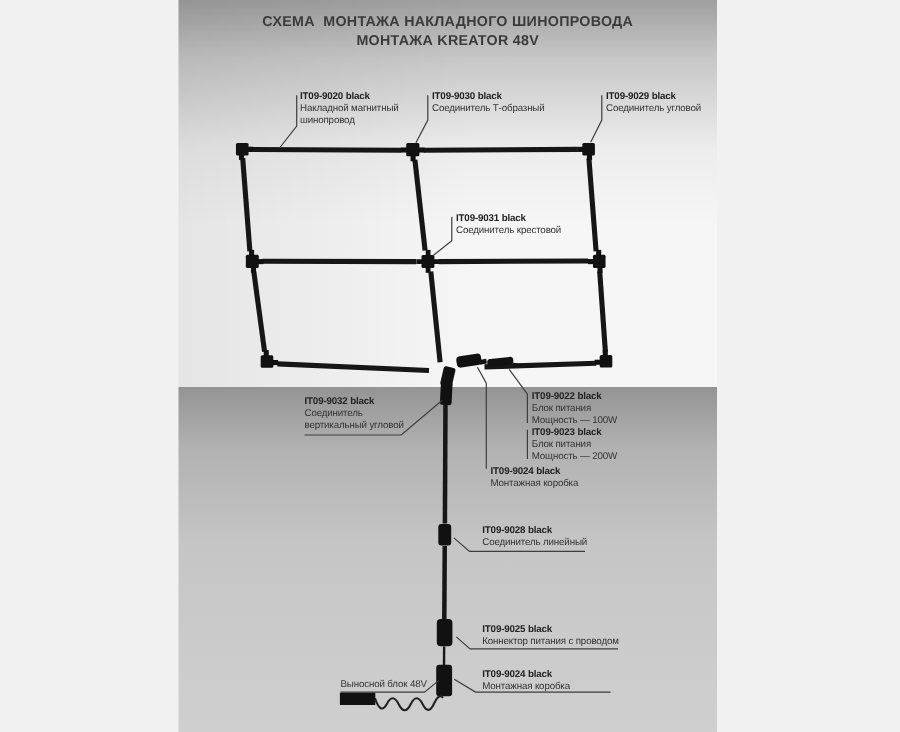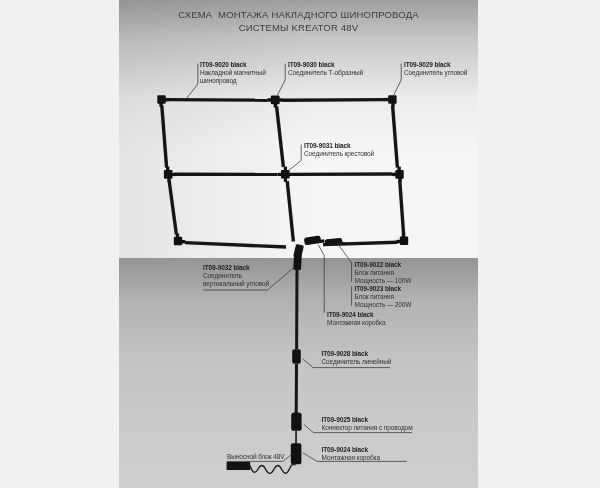--- a/index.html
+++ b/index.html
@@ -14,40 +14,40 @@
     background:
       linear-gradient(to right, rgba(0,0,0,0.07), rgba(0,0,0,0) 55%),
       linear-gradient(to bottom, #9f9f9f 0%, #c7c7c7 15%, #ececec 38%, #f6f6f6 58%, #f6f6f6 100%);
   }
   .bg-lower{
     position:absolute;left:0;top:258px;width:100%;height:230px;
     background:linear-gradient(to bottom, #949494 0%, #b2b2b2 18%, #c5c5c5 45%, #cbcbcb 75%, #cfcfcf 100%);
   }
   .title{
     position:absolute;left:119px;top:8px;width:359px;
-    text-align:center;font-size:9.5px;font-weight:normal;color:#3a3a3a;
+    text-align:center;font-size:9.5px;font-weight:bold;color:#3a3a3a;
     line-height:13px;letter-spacing:0.2px;white-space:pre-wrap;
   }
   svg.diagram{position:absolute;left:0;top:0;width:600px;height:488px;}
   .lbl{
     position:absolute;font-size:6.5px;line-height:8px;color:#333;
     letter-spacing:-0.1px;white-space:nowrap;
   }
   .lbl .part{display:block;font-weight:bold;color:#222;}
   .lbl .d{display:block;}
 </style>
 </head>
 <body>
 
 <div class="panel">
   <div class="bg-upper"></div>
   <div class="bg-lower"></div>
 </div>
 
-<div class="title"><span>СХЕМА  МОНТАЖА НАКЛАДНОГО ШИНОПРОВОДА</span><br><span>СИСТЕМЫ KREATOR 48V</span></div>
+<div class="title"><span>СХЕМА  МОНТАЖА НАКЛАДНОГО ШИНОПРОВОДА</span><br><span>МОНТАЖА KREATOR 48V</span></div>
 
 <svg class="diagram" viewBox="0 0 600 488">
 
   <g stroke="#161616" stroke-width="3.4" fill="none">
     <path d="M166,99.6 L267.5,100.2"></path>
     <path d="M282.5,100.2 L385,99.6"></path>
     <path d="M175,174.2 L277.5,174.4"></path>
     <path d="M292.5,174.4 L392,174"></path>
     <path d="M185,242.6 L286,247"></path>
     <path d="M323,244.6 L397.5,242.2"></path>

